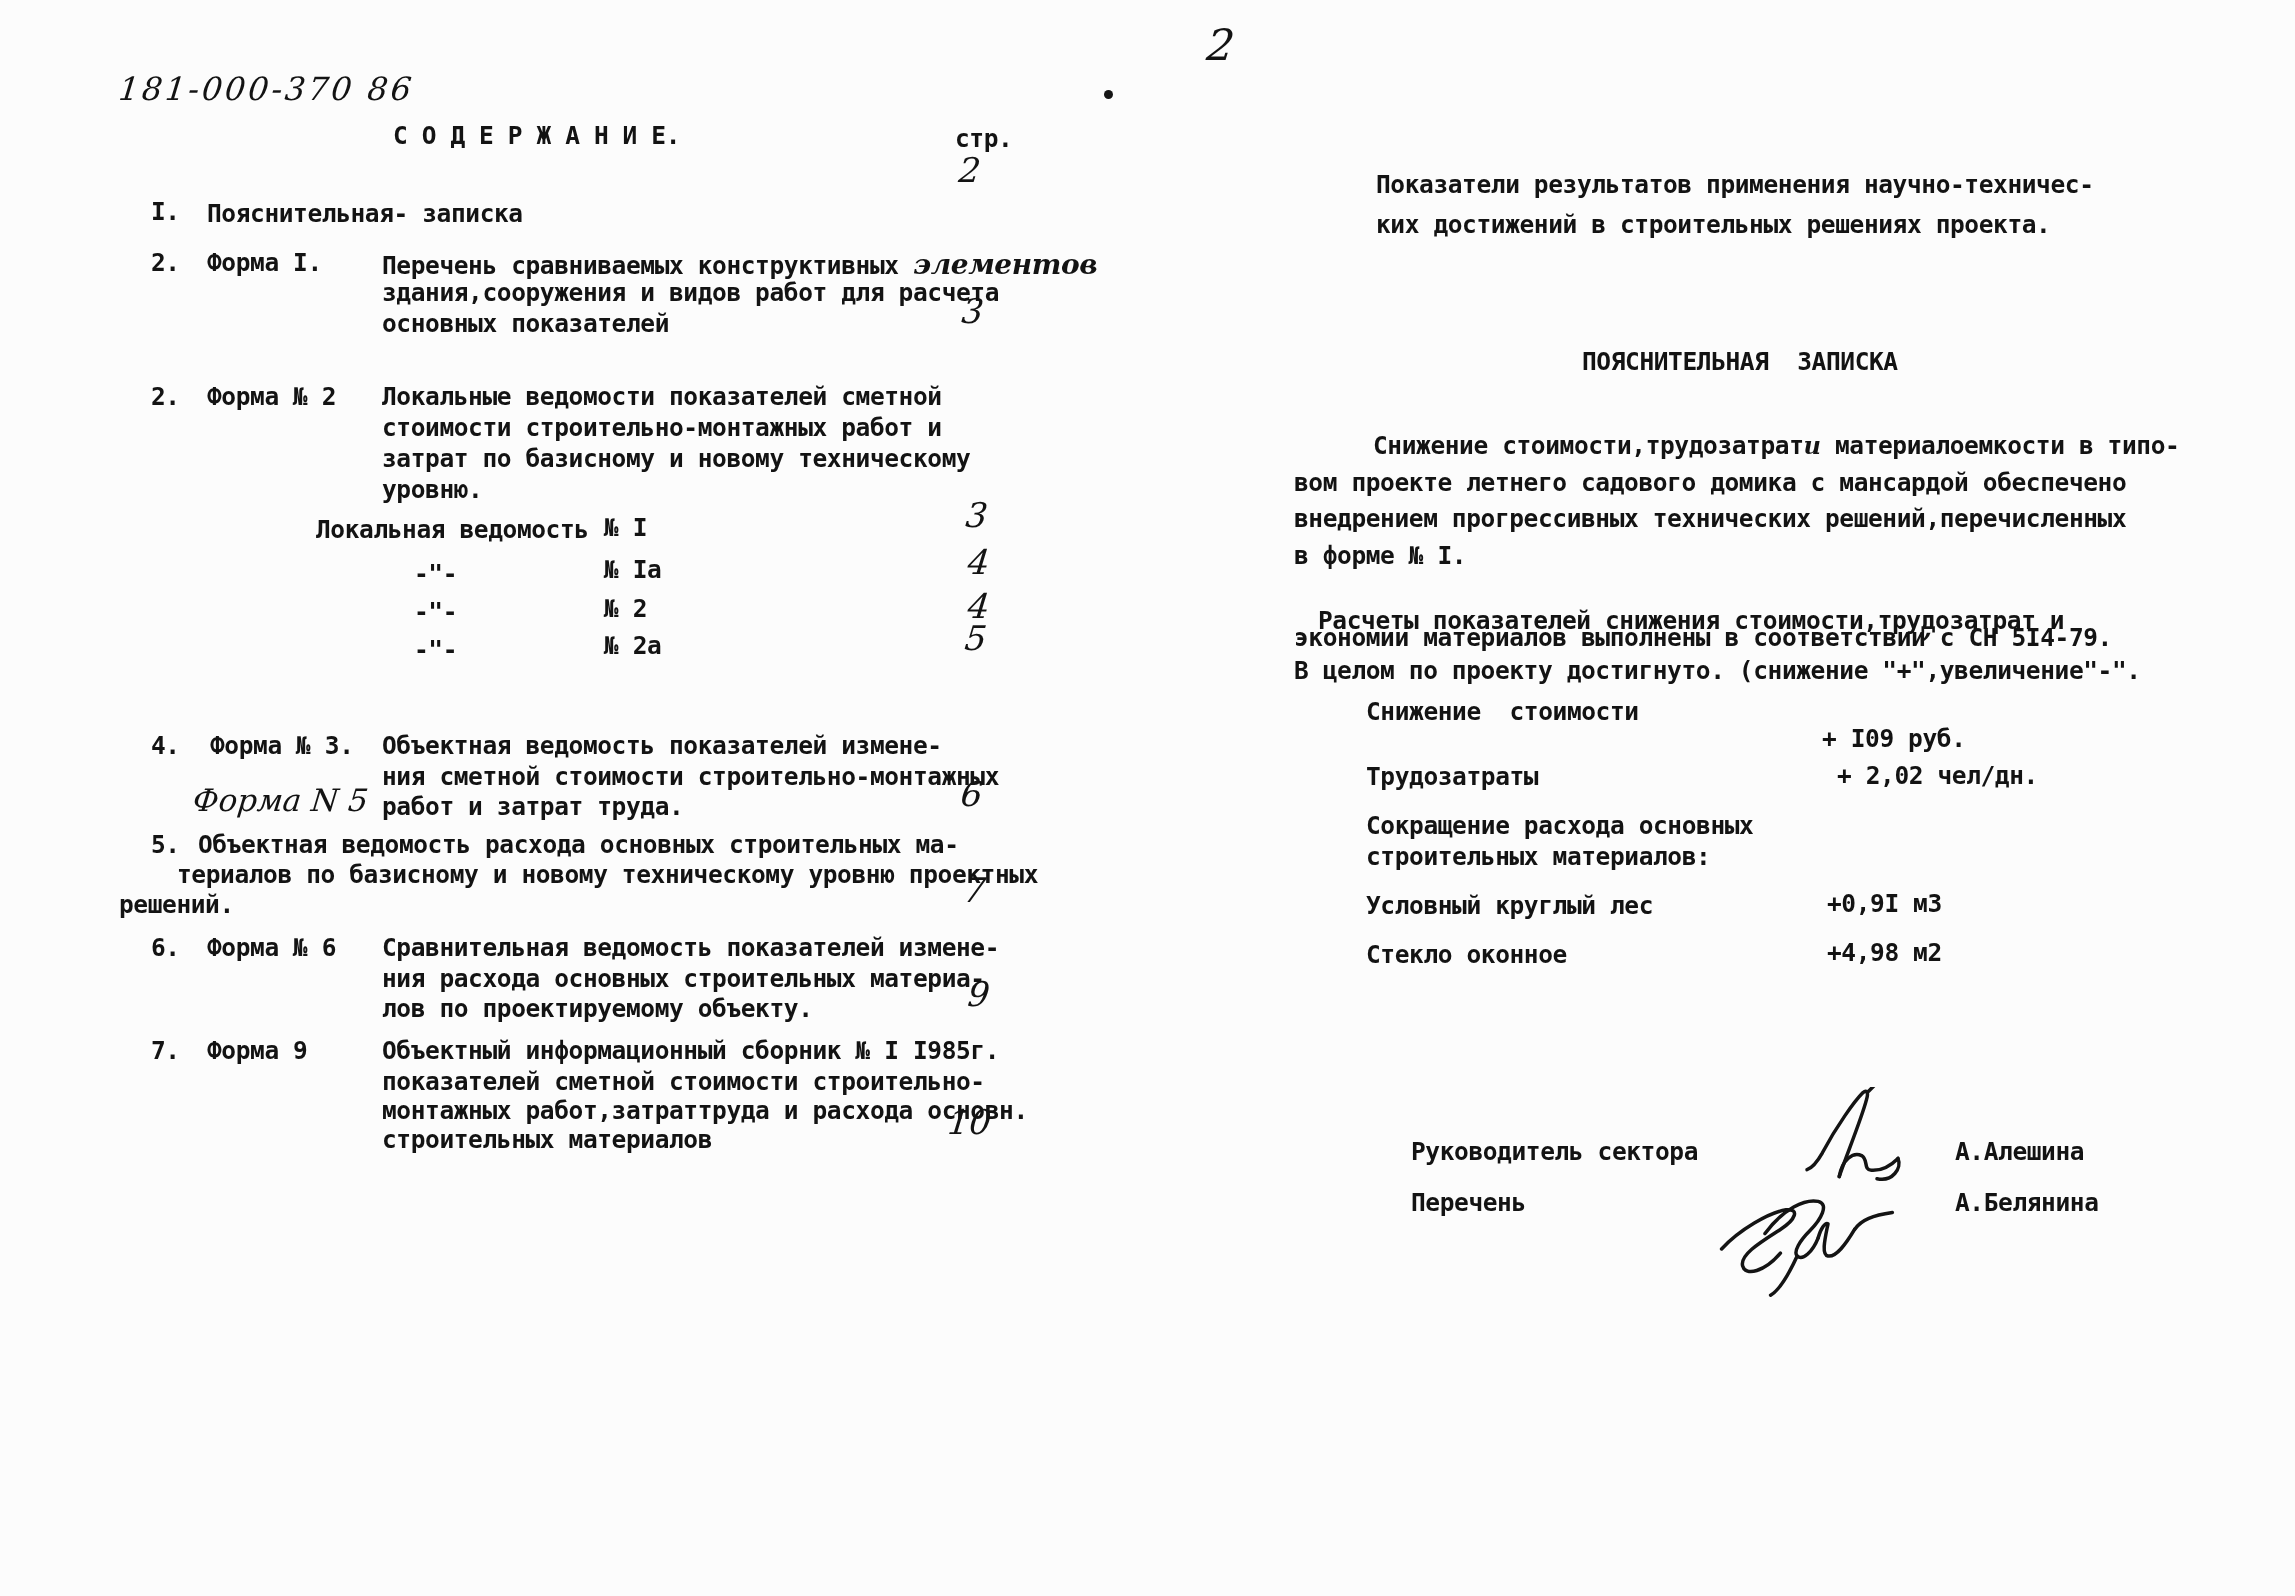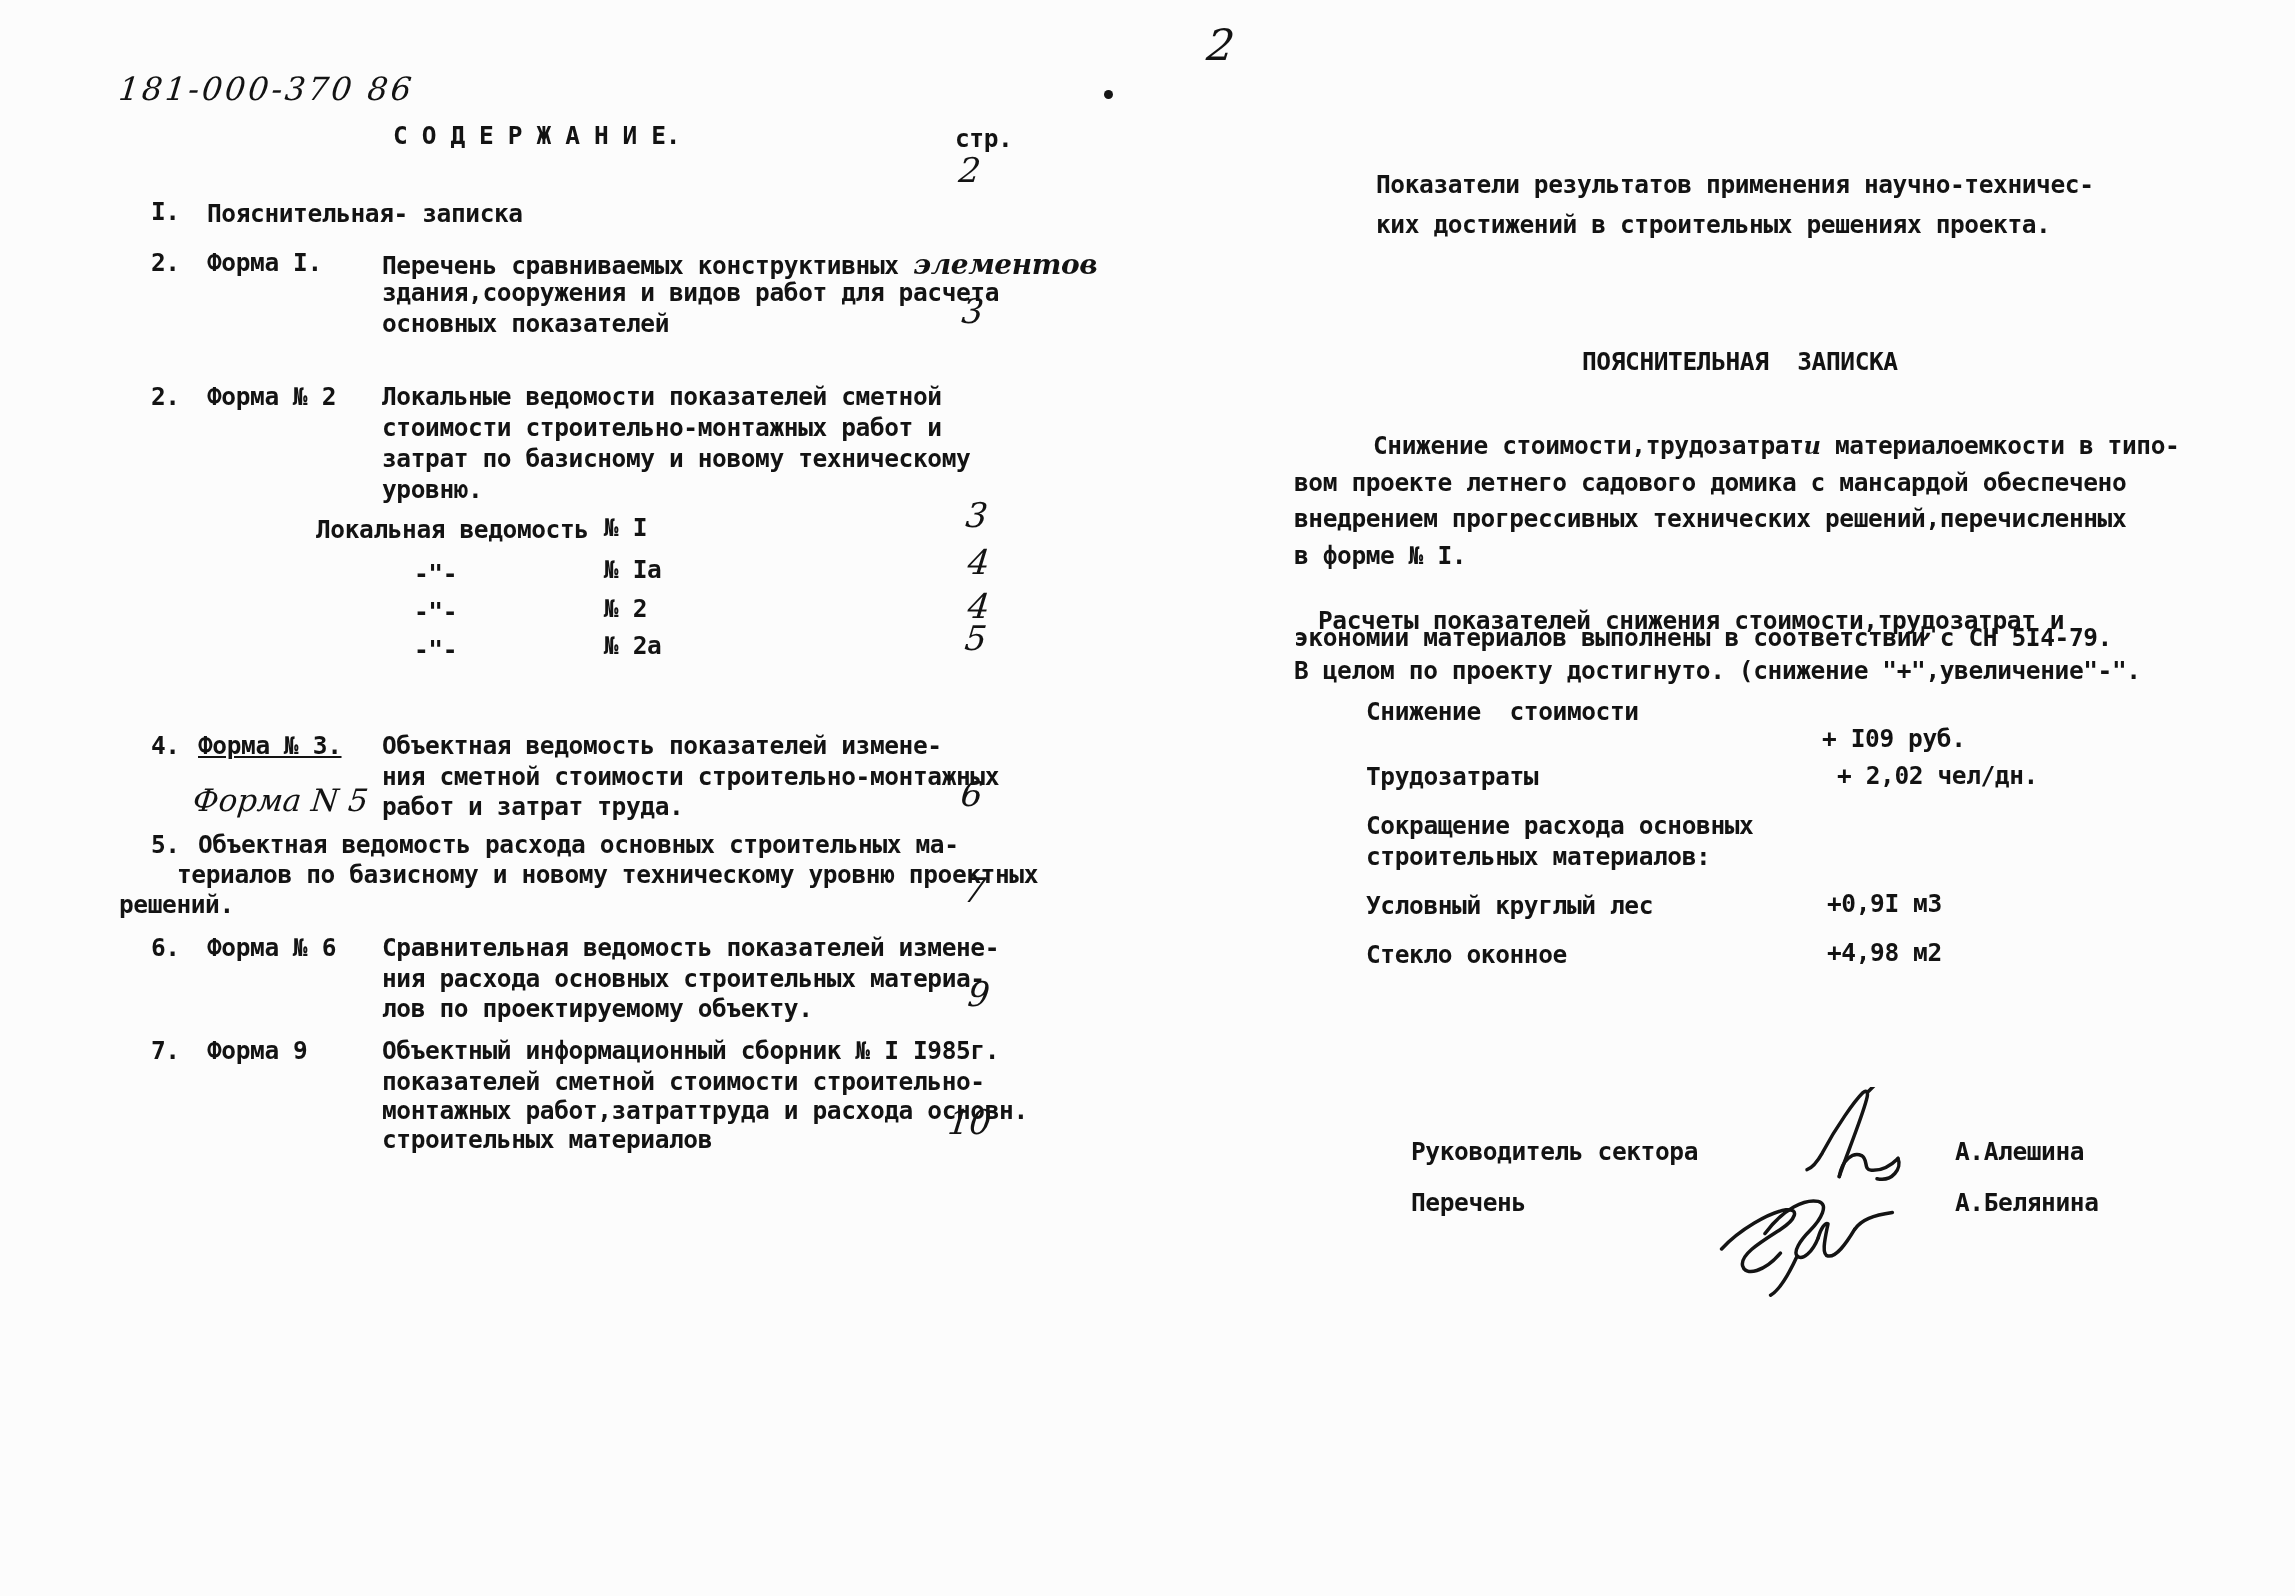--- a/index.html
+++ b/index.html
@@ -83,21 +83,21 @@
 
   <div class="t" style="left:414px;top:599px;">-"-</div>
   <div class="t" style="left:604px;top:596px;">№ 2</div>
   <div class="hw" style="left:968px;top:589px;">4</div>
 
   <div class="t" style="left:414px;top:637px;">-"-</div>
   <div class="t" style="left:604px;top:633px;">№ 2а</div>
   <div class="hw" style="left:965px;top:621px;">5</div>
 
   <div class="t" style="left:151px;top:733px;">4.</div>
-  <div class="t" style="left:198px;top:733px;text-decoration:underline;">Форма № 3.</div>
+  <div class="t" style="left:210px;top:733px;">Форма № 3.</div>
   <div class="t" style="left:382px;top:733px;">Объектная ведомость показателей измене-</div>
   <div class="t" style="left:382px;top:764px;">ния сметной стоимости строительно-монтажных</div>
   <div class="t" style="left:382px;top:794px;">работ и затрат труда.</div>
   <div class="hw" style="left:961px;top:777px;">6</div>
 
   <div class="hw hw-note" style="left:193px;top:785px;">Форма N 5</div>
 
   <div class="t" style="left:151px;top:832px;">5.</div>
   <div class="t" style="left:198px;top:832px;">Объектная ведомость расхода основных строительных ма-</div>
   <div class="t" style="left:177px;top:862px;">териалов по базисному и новому техническому уровню проектных</div>

